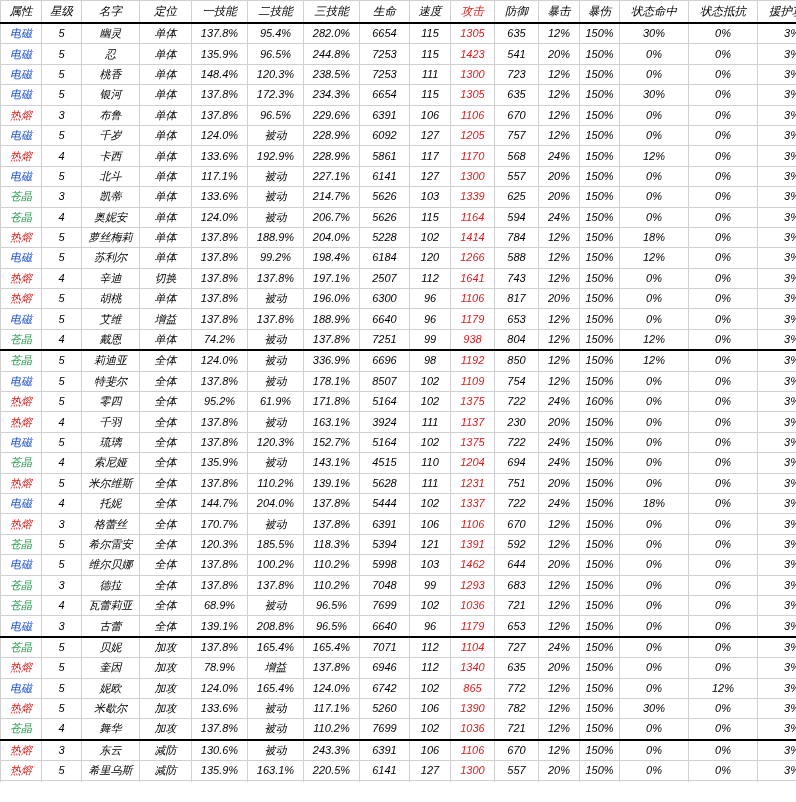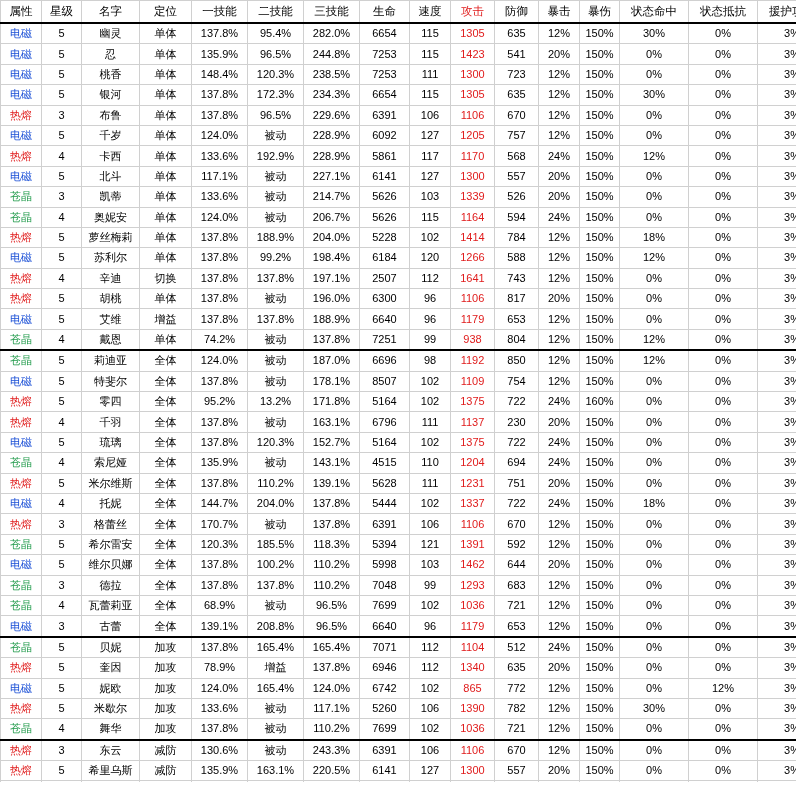--- a/index.html
+++ b/index.html
@@ -1,17 +1,17 @@
 <!DOCTYPE html>
 <html><head>
 <meta charset="utf-8">
 <style>
   html,body{margin:0;padding:0;background:#ffffff;}
   body{font-family:"Liberation Sans","DejaVu Sans",sans-serif;}
-  #sheet{width:796px;height:782px;overflow:hidden;}
+  #sheet{width:796px;height:782px;overflow:hidden;font-style:italic;}
   table{border-collapse:collapse;width:796px;table-layout:fixed;}
   th,td{
     border:1px solid #d0d0d0;
     font-size:11px;
     text-align:center;
     height:19.4px;
     line-height:17px;
     padding:0;
     white-space:nowrap;
     overflow:hidden;
@@ -237,21 +237,21 @@
           <td style="color: rgb(31, 154, 74);">苍晶</td>
           <td>3</td>
           <td class="name">凯蒂</td>
           <td>单体</td>
           <td>133.6%</td>
           <td>被动</td>
           <td>214.7%</td>
           <td>5626</td>
           <td>103</td>
           <td class="atkv">1339</td>
-          <td>526</td>
+          <td>625</td>
           <td>20%</td>
           <td>150%</td>
           <td>0%</td>
           <td>0%</td>
           <td>3%</td>
         </tr>
         <tr>
           <td style="color: rgb(31, 154, 74);">苍晶</td>
           <td>4</td>
           <td class="name">奥妮安</td>
@@ -377,21 +377,21 @@
           <td>0%</td>
           <td>3%</td>
         </tr>
         <tr class="group-top">
           <td style="color: rgb(31, 154, 74);">苍晶</td>
           <td>5</td>
           <td class="name">莉迪亚</td>
           <td>全体</td>
           <td>124.0%</td>
           <td>被动</td>
-          <td>187.0%</td>
+          <td>336.9%</td>
           <td>6696</td>
           <td>98</td>
           <td class="atkv">1192</td>
           <td>850</td>
           <td>12%</td>
           <td>150%</td>
           <td>12%</td>
           <td>0%</td>
           <td>3%</td>
         </tr>
@@ -412,41 +412,41 @@
           <td>0%</td>
           <td>0%</td>
           <td>3%</td>
         </tr>
         <tr>
           <td style="color: rgb(224, 27, 27);">热熔</td>
           <td>5</td>
           <td class="name">零四</td>
           <td>全体</td>
           <td>95.2%</td>
-          <td>13.2%</td>
+          <td>61.9%</td>
           <td>171.8%</td>
           <td>5164</td>
           <td>102</td>
           <td class="atkv">1375</td>
           <td>722</td>
           <td>24%</td>
           <td>160%</td>
           <td>0%</td>
           <td>0%</td>
           <td>3%</td>
         </tr>
         <tr>
           <td style="color: rgb(224, 27, 27);">热熔</td>
           <td>4</td>
           <td class="name">千羽</td>
           <td>全体</td>
           <td>137.8%</td>
           <td>被动</td>
           <td>163.1%</td>
-          <td>6796</td>
+          <td>3924</td>
           <td>111</td>
           <td class="atkv">1137</td>
           <td>230</td>
           <td>20%</td>
           <td>150%</td>
           <td>0%</td>
           <td>0%</td>
           <td>3%</td>
         </tr>
         <tr>
@@ -633,21 +633,21 @@
           <td style="color: rgb(31, 154, 74);">苍晶</td>
           <td>5</td>
           <td class="name">贝妮</td>
           <td>加攻</td>
           <td>137.8%</td>
           <td>165.4%</td>
           <td>165.4%</td>
           <td>7071</td>
           <td>112</td>
           <td class="atkv">1104</td>
-          <td>512</td>
+          <td>727</td>
           <td>24%</td>
           <td>150%</td>
           <td>0%</td>
           <td>0%</td>
           <td>3%</td>
         </tr>
         <tr>
           <td style="color: rgb(224, 27, 27);">热熔</td>
           <td>5</td>
           <td class="name">奎因</td>

